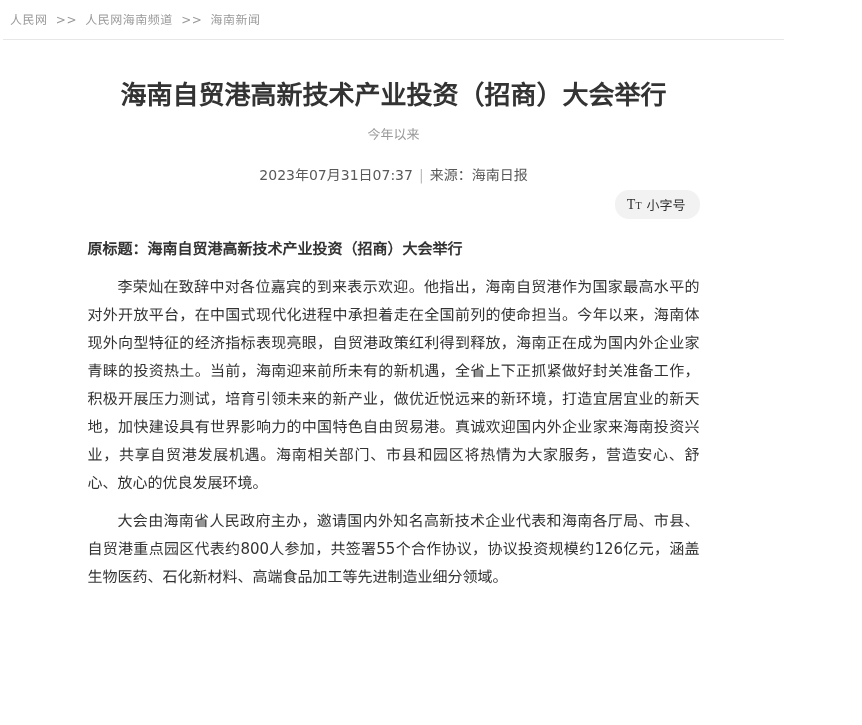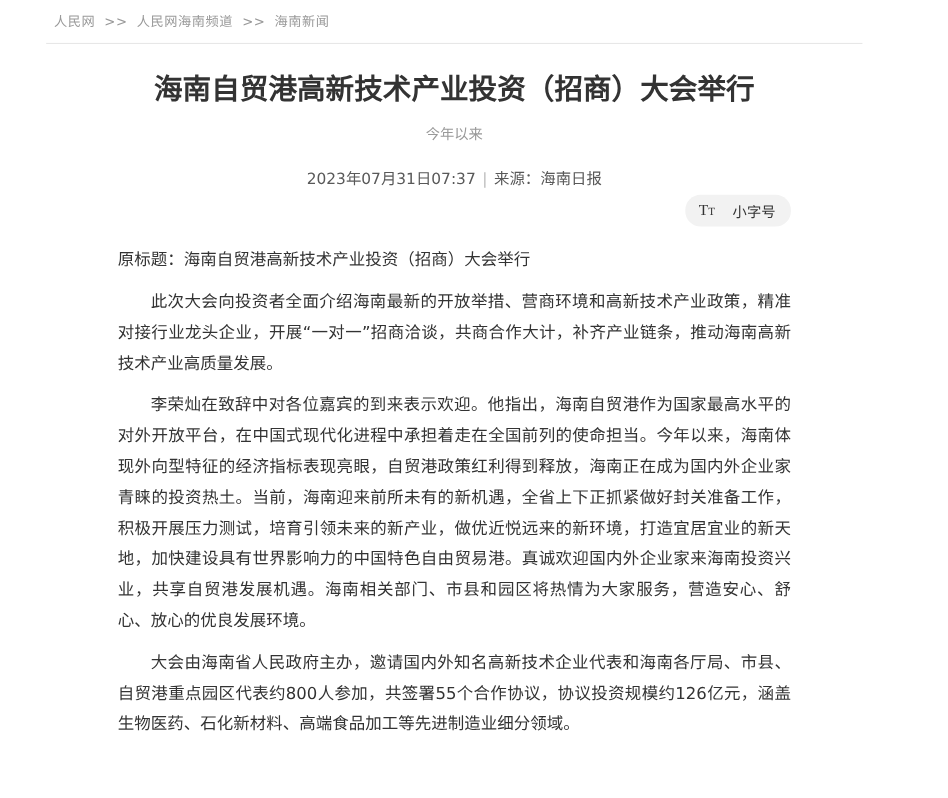--- a/index.html
+++ b/index.html
@@ -2,21 +2,21 @@
 <html lang="zh-CN"><head>
 <meta charset="utf-8">
 <style>
   * { margin: 0; padding: 0; box-sizing: border-box; }
   html, body {
     width: 862px; height: 725px;
     background: #ffffff;
     font-family: "DejaVu Sans", "Liberation Sans", sans-serif;
     overflow: hidden;
   }
-  .page { width: 787px; height: 725px; background: #fff; position: relative; padding-left: 39px; }
+  .page { width: 787px; height: 725px; background: #fff; position: relative; }
 
   
   .breadcrumb {
     padding: 10px 10px 12px 10px;
     font-size: 12px;
     color: #9a9a9a;
     letter-spacing: 0.5px;
   }
   .breadcrumb a {
     color: #9a9a9a;
@@ -28,21 +28,21 @@
   .top-divider {
     border: none;
     border-top: 1px solid #e7e7e7;
     margin: 0 3px;
   }
 
   
   .article-col { width: 612px; margin: 0 auto; }
 
   .title {
-    margin-top: 25px;
+    margin-top: 38px;
     text-align: center;
     font-size: 26px;
     font-weight: bold;
     color: #333333;
     line-height: 34px;
   }
   .subtitle {
     margin-top: 12px;
     text-align: center;
     font-size: 13px;
@@ -57,21 +57,21 @@
   .meta .pipe { color: #bbbbbb; margin: 0 6px; }
 
   .toolbar {
     margin-top: 6px;
     display: flex;
     justify-content: flex-end;
   }
   .font-size-btn {
     display: inline-flex;
     align-items: center;
-    gap: 16px;
+    gap: 5px;
     background: #f2f2f2;
     border: none;
     border-radius: 14px;
     padding: 5px 14px 5px 12px;
     font-size: 13px;
     color: #333333;
     cursor: pointer;
     font-family: inherit;
   }
   .font-size-btn .t-icon { line-height: 1; color: #333; }
@@ -81,21 +81,21 @@
   
   .body-text {
     margin-top: 16px;
     font-size: 15px;
     line-height: 28px;
     color: #333333;
     text-align: justify;
   }
   .body-text p { margin-bottom: 10px; }
   .body-text p.indent { text-indent: 2em; }
-  .original-title { text-indent: 0; }
+  .original-title { text-indent: 0; font-weight: bold; }
 </style>
 </head>
 <body>
 
 <div class="page">
 
   <nav class="breadcrumb">
     <a>人民网</a>
     <span class="sep">&gt;&gt;</span>
     <a>人民网海南频道</a>
@@ -117,20 +117,19 @@
 
     <div class="toolbar">
       <button class="font-size-btn">
         <span class="t-icon"><span class="t-big">T</span><span class="t-small">T</span></span>
         <span>小字号</span>
       </button>
     </div>
 
     <div class="body-text">
       <p class="original-title">原标题：海南自贸港高新技术产业投资（招商）大会举行</p>
-      <p class="indent">此次大会向投资者全面介绍海南最新的开放举措、营商环境和高新技术产业政策，精准对接行业龙头企业，开展“一对一”招商洽谈，共商合作大计，补齐产业链条，推动海南高新技术产业高质量发展。</p>
       <p class="indent">李荣灿在致辞中对各位嘉宾的到来表示欢迎。他指出，海南自贸港作为国家最高水平的对外开放平台，在中国式现代化进程中承担着走在全国前列的使命担当。今年以来，海南体现外向型特征的经济指标表现亮眼，自贸港政策红利得到释放，海南正在成为国内外企业家青睐的投资热土。当前，海南迎来前所未有的新机遇，全省上下正抓紧做好封关准备工作，积极开展压力测试，培育引领未来的新产业，做优近悦远来的新环境，打造宜居宜业的新天地，加快建设具有世界影响力的中国特色自由贸易港。真诚欢迎国内外企业家来海南投资兴业，共享自贸港发展机遇。海南相关部门、市县和园区将热情为大家服务，营造安心、舒心、放心的优良发展环境。</p>
       <p class="indent">大会由海南省人民政府主办，邀请国内外知名高新技术企业代表和海南各厅局、市县、自贸港重点园区代表约800人参加，共签署55个合作协议，协议投资规模约126亿元，涵盖生物医药、石化新材料、高端食品加工等先进制造业细分领域。</p>
 
     </div>
 
   </div>
 </div>
 
 </body></html>

